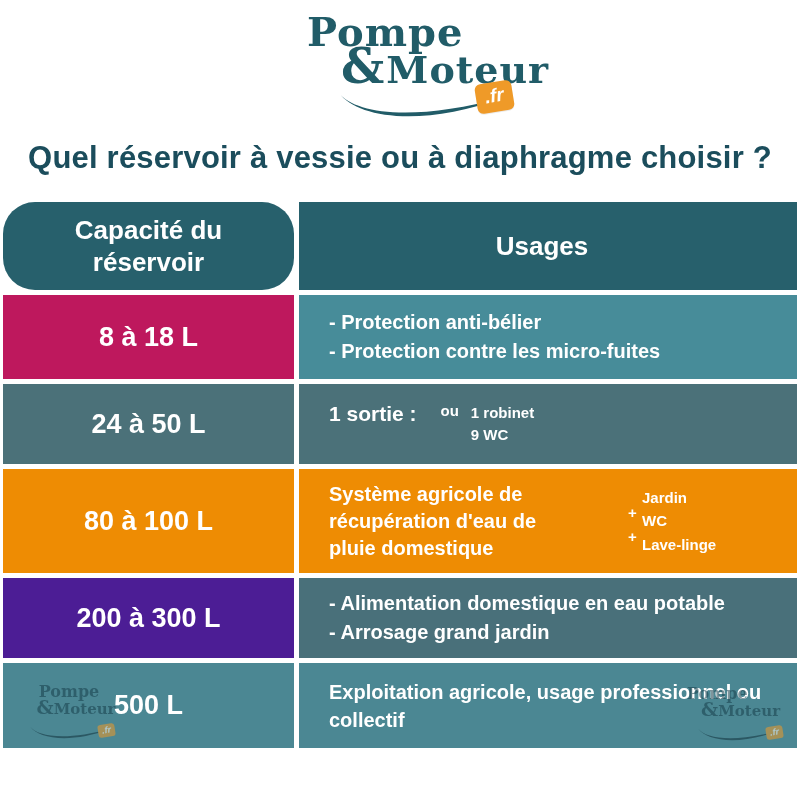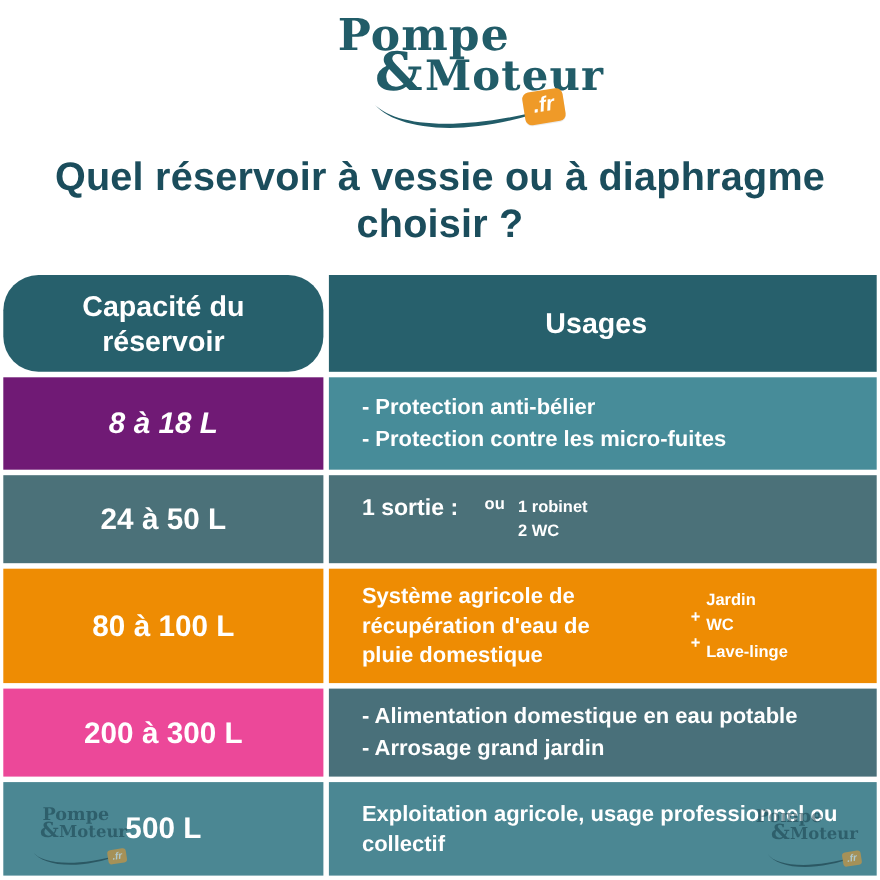--- a/index.html
+++ b/index.html
@@ -10,21 +10,21 @@
 
   
   .logo { position: relative; width: 230px; height: 106px; margin: 12px auto 0 auto; color: #215c68; font-family: "DejaVu Serif", serif; }
   .logo-line1 { font-size: 40px; font-weight: 700; letter-spacing: 1px; margin-left: 22px; line-height: 1.0; }
   .logo-line2 { font-size: 38px; font-weight: 700; letter-spacing: 1px; margin-left: 56px; margin-top: -10px; line-height: 1.0; }
   .logo-amp { font-size: 48px; font-weight: 700; margin-right: 1px; }
   .logo-swoosh { position: absolute; left: 52px; bottom: -2px; width: 172px; height: 30px; }
   .fr-badge { position: absolute; right: 2px; bottom: 6px; background: #ef9a28; color: #ffffff; font-size: 19px; font-weight: 700; font-style: italic; font-family: "Liberation Sans", sans-serif; padding: 3px 9px 5px 9px; border-radius: 6px; transform: rotate(-9deg); box-shadow: 0 1px 0 rgba(0,0,0,0.08); }
 
   
-  .title { margin-top: 22px; text-align: center; font-size: 36px; font-weight: 700; color: #1b4d5c; letter-spacing: 0.2px; }
+  .title { margin-top: 22px; text-align: center; font-size: 31px; font-weight: 700; color: #1b4d5c; letter-spacing: 0.2px; }
 
   
   .table { margin: 26px 3px 0 3px; display: grid; grid-template-columns: 291px 1fr; grid-template-rows: 88px 84px 80px 104px 80px 85px; gap: 5px; }
   .cell { color: #ffffff; display: flex; align-items: center; position: relative; }
   .cap-cell { justify-content: center; text-align: center; font-weight: 700; }
   .use-cell { padding-left: 30px; padding-right: 12px; font-weight: 700; }
 
   .hdr { font-size: 26px; line-height: 1.25; font-weight: 700; }
   .hdr-cap { justify-content: center; text-align: center; max-width: 100%; border-radius: 32px; }
   .hdr-cap .hdr-text { max-width: 190px; }
@@ -78,40 +78,40 @@
 
   <div class="table">
 
     <div class="cell cap-cell hdr hdr-cap" style="background-color: rgb(39, 96, 108);">
       <div class="hdr-text">Capacité du réservoir</div>
     </div>
     <div class="cell hdr hdr-use use-cell" style="background-color: rgb(39, 96, 108);">
       <div>Usages</div>
     </div>
 
-    <div class="cell cap-cell" style="background-color: #701a75; font-style: italic;">
+    <div class="cell cap-cell" style="background-color: #be185d;">
       <div class="cap-text">8 à 18 L</div>
     </div>
     <div class="cell use-cell" style="background-color: rgb(71, 140, 153);">
       <div class="use-lines">
         <div>- Protection anti-bélier</div>
         <div>- Protection contre les micro-fuites</div>
       </div>
     </div>
 
     <div class="cell cap-cell" style="background-color: rgb(75, 113, 121);">
       <div class="cap-text">24 à 50 L</div>
     </div>
     <div class="cell use-cell" style="background-color: rgb(75, 113, 121);">
       <div class="sortie-wrap">
         <span class="sortie-label">1 sortie :</span>
         <span class="sortie-ou">ou</span>
         <span class="sortie-options">
           <div>1 robinet</div>
-          <div>2 WC</div>
+          <div>9 WC</div>
         </span>
       </div>
     </div>
 
     <div class="cell cap-cell" style="background-color: rgb(238, 140, 3); text-align: right;">
       <div class="cap-text">80 à 100 L</div>
     </div>
     <div class="cell use-cell" style="background-color: rgb(238, 140, 3);">
       <div class="orange-wrap">
         <div class="orange-main">Système agricole de récupération d'eau de pluie domestique</div>
@@ -125,21 +125,21 @@
               <span>WC</span>
             </div>
           <div class="pl-row">
               <span class="pl-plus">+</span>
               <span>Lave-linge</span>
             </div>
         </div>
       </div>
     </div>
 
-    <div class="cell cap-cell" style="background-color: #ec4899;">
+    <div class="cell cap-cell" style="background-color: #4c1d95;">
       <div class="cap-text">200 à 300 L</div>
     </div>
     <div class="cell use-cell" style="background-color: rgb(73, 112, 122);">
       <div class="use-lines">
         <div>- Alimentation domestique en eau potable</div>
         <div>- Arrosage grand jardin</div>
       </div>
     </div>
 
     <div class="cell cap-cell" style="background-color: rgb(75, 135, 147);">

